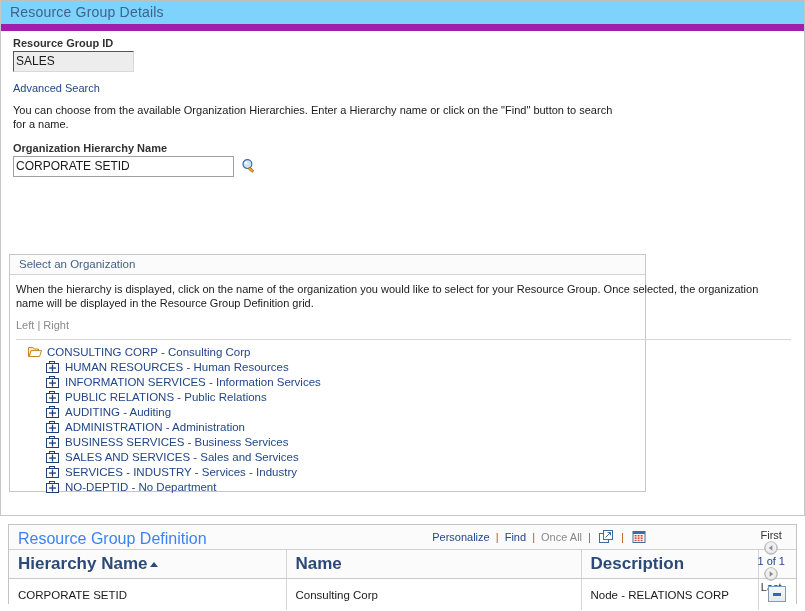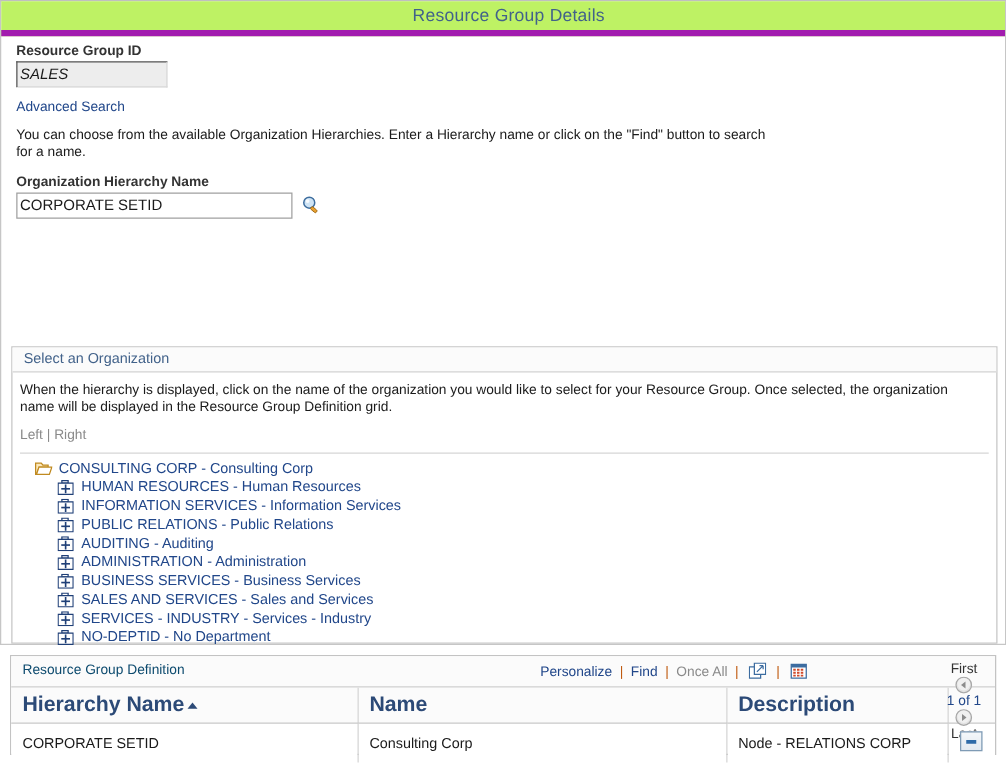--- a/index.html
+++ b/index.html
@@ -32,24 +32,23 @@
     box-sizing: border-box;
   }
 
   .group-title-bar {
     height: 23px;
     line-height: 23px;
     padding-left: 9px;
     font-size: 14px;
     color: #42628a;
     font-family: "Liberation Sans", sans-serif;
-    border-bottom: 5px solid #a21caf;
-    background: #bef264;
+    border-bottom: 7px solid #a21caf;
+    background: #7dd3fc;
     letter-spacing: .2px;
-    text-align: center;
   }
 
   
   .field-row {
     position: relative;
     height: 42px;
   }
   .fld {
     position: absolute;
   }
@@ -202,22 +201,22 @@
   .grid-head {
     position: relative;
     height: 24px;
     background: #fbfbfb;
     border-bottom: 1px solid #d0d0d0;
   }
   .grid-caption {
     position: absolute;
     left: 9px;
     top: 5px;
-    font-size: 11px;
-    color: #0c4a6e;
+    font-size: 16px;
+    color: #3b82f6;
   }
   .grid-tools {
     position: absolute;
     right: 148px;
     top: 5px;
     font-size: 11px;
     white-space: nowrap;
   }
   .sep { color: #c05a10; margin: 0 3px; }
   .nav-block {
@@ -310,21 +309,21 @@
 
 <div class="page">
 
   <div class="panel" style="position:absolute; left:0; top:0; width:805px; height:516px;">
 
     <div class="group-title-bar">Resource Group Details</div>
 
     <div class="field-row" style="height:44px;">
       <div class="fld" style="left:12px; top:6px;">
         <span class="fld-label">Resource Group ID</span>
-        <input class="txt readonly" style="width: 115px; font-style: italic;" readonly="" value="SALES">
+        <input class="txt readonly" style="width: 115px;" readonly="" value="SALES">
       </div>
     </div>
 
 
     <div style="padding:7px 0 0 12px;">
       <a class="lnk" href="#">Advanced Search</a>
     </div>
 
     <div class="para" style="padding-top:9px; width:600px;">You can choose from the available Organization Hierarchies. Enter a Hierarchy name or click on the "Find" button to search for a name.</div>
 
@@ -333,21 +332,21 @@
       <input class="txt" style="width: 215px;" type="text" value="CORPORATE SETID">
       <span class="mag">
         <svg width="16" height="16" viewBox="0 0 16 16">
           <circle cx="6.4" cy="6.1" r="4.4" fill="#cfe4f5" stroke="#3d6d9e" stroke-width="1.2"></circle>
           <circle cx="5.1" cy="4.8" r="1.5" fill="#ffffff" opacity=".85"></circle>
           <rect x="8.7" y="9.0" width="5.6" height="2.5" rx="1" transform="rotate(40 8.7 9.0)" fill="#e9a030" stroke="#9a6511" stroke-width=".7"></rect>
         </svg>
       </span>
     </div>
 
-    <div class="sub-panel" style="position:absolute; left:8px; top:276px; width:789px; height:238px;">
+    <div class="sub-panel" style="position:absolute; left:8px; top:253px; width:637px; height:238px;">
       <div class="sub-title">Select an Organization</div>
 
       <div class="para" style="padding-top:7px; padding-left:6px; width:770px;">When the hierarchy is displayed, click on the name of the organization you would like to select for your Resource Group. Once selected, the organization name will be displayed in the Resource Group Definition grid.</div>
 
       <div style="padding:9px 0 0 6px;">
         <span class="lnk-gray">Left</span>
         <span class="lnk-gray">|</span>
         <span class="lnk-gray">Right</span>
       </div>
 

